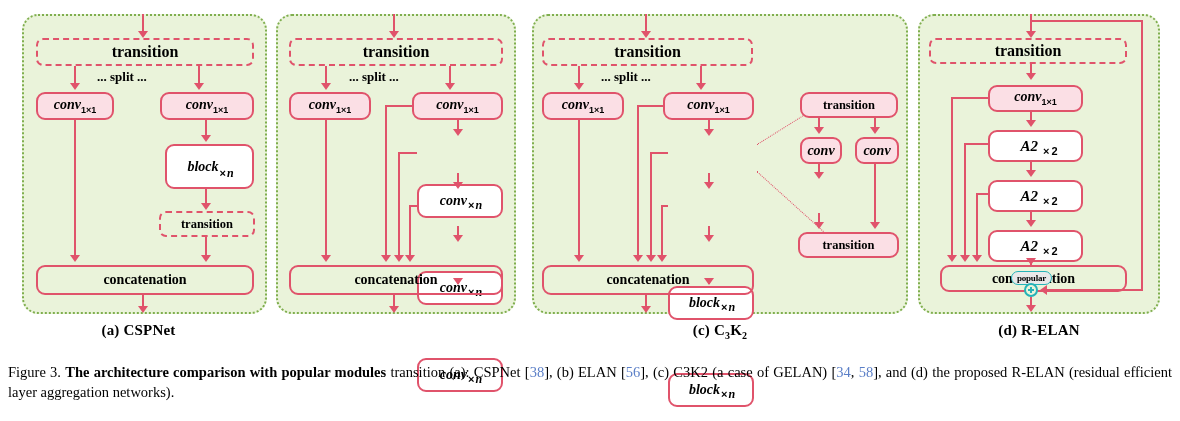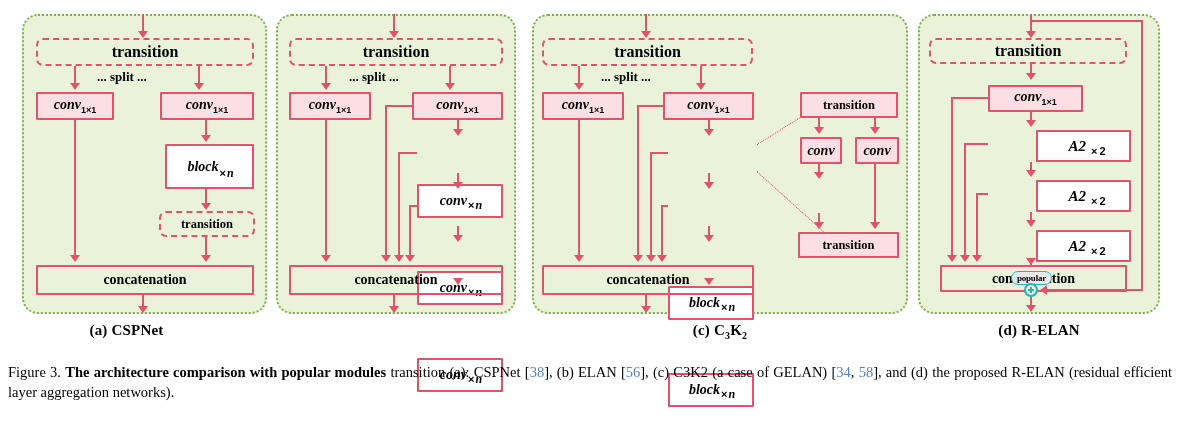--- a/index.html
+++ b/index.html
@@ -12,40 +12,40 @@
   .panel{position:absolute;top:14px;height:300px;
          background:#eaf3da;border:2px dotted #7fae4e;border-radius:16px;
          box-sizing:border-box;}
 
   .plabel{position:absolute;top:322px;font-weight:bold;font-size:15px;
           text-align:center;letter-spacing:.2px;}
   .plabel sub{font-size:10px;}
 
   
   .node{position:absolute;box-sizing:border-box;
-        border:2.2px solid #e0536b;border-radius:1px;
+        border:2.2px solid #e0536b;border-radius:9px;
         display:flex;align-items:center;justify-content:center;
         text-align:center;line-height:1;}
   .fill{background:#fbdfe5;}
   .white{background:#ffffff;}
   .clear{background:transparent;}
   .dash{border-style:dashed;border-radius:7px;background:transparent;}
 
   .t-trans{font-weight:bold;font-size:16px;}
   .t-trans-sm{font-weight:bold;font-size:12.5px;}
   .t-concat{font-weight:bold;font-size:14px;}
   .t-conv{font-style:italic;font-weight:bold;font-size:14px;
           font-family:"Liberation Serif",serif;}
   .t-conv sub{font-style:normal;font-weight:bold;font-size:9px;
               font-family:"Liberation Sans",sans-serif;}
   .t-blk{font-style:italic;font-weight:bold;font-size:14px;position:relative;}
   .t-blk .mul{font-style:normal;font-weight:bold;font-size:11px;
               font-family:"Liberation Sans",sans-serif;}
   .t-blk .nn{font-style:italic;font-weight:bold;font-size:12px;}
-  .t-a2{font-style:italic;font-weight:bold;font-size:15px;margin-left:48px;}
+  .t-a2{font-style:italic;font-weight:bold;font-size:15px;}
   .t-a2 .mul{font-style:normal;font-weight:bold;font-size:11px;
              font-family:"Liberation Sans",sans-serif;}
 
   .split{position:absolute;font-weight:bold;font-size:13px;}
 
   .scaling{position:absolute;box-sizing:border-box;background:#e9e9e9;
            border:1.6px solid #26b3b8;border-radius:7px;
            font-size:9px;font-weight:bold;text-align:center;
            display:flex;align-items:center;justify-content:center;
            letter-spacing:-.2px;}
@@ -124,21 +124,21 @@
   <div class="ln vln" style="left:205px;top:237px;height:20px;"></div>
   <div class="arw" style="left:201px;top:255px;"></div>
 
   <div class="node clear t-concat" style="left:36px;top:265px;width:218px;height:30px;">
     <span>concatenation</span>
   </div>
 
   <div class="ln vln" style="left:142px;top:295px;height:14px;"></div>
   <div class="arw" style="left:138px;top:306px;"></div>
 
-  <div class="plabel" style="left:4px;width:245px;">(a) CSPNet</div>
+  <div class="plabel" style="left:16px;width:245px;">(a) CSPNet</div>
 
   <div class="panel" style="left:276px;width:240px;"></div>
 
   <div class="ln vln" style="left:393px;top:14px;height:20px;"></div>
   <div class="arw" style="left:389px;top:31px;"></div>
 
   <div class="node dash t-trans" style="left:289px;top:38px;width:214px;height:28px;">
     <span>transition</span>
   </div>
 

